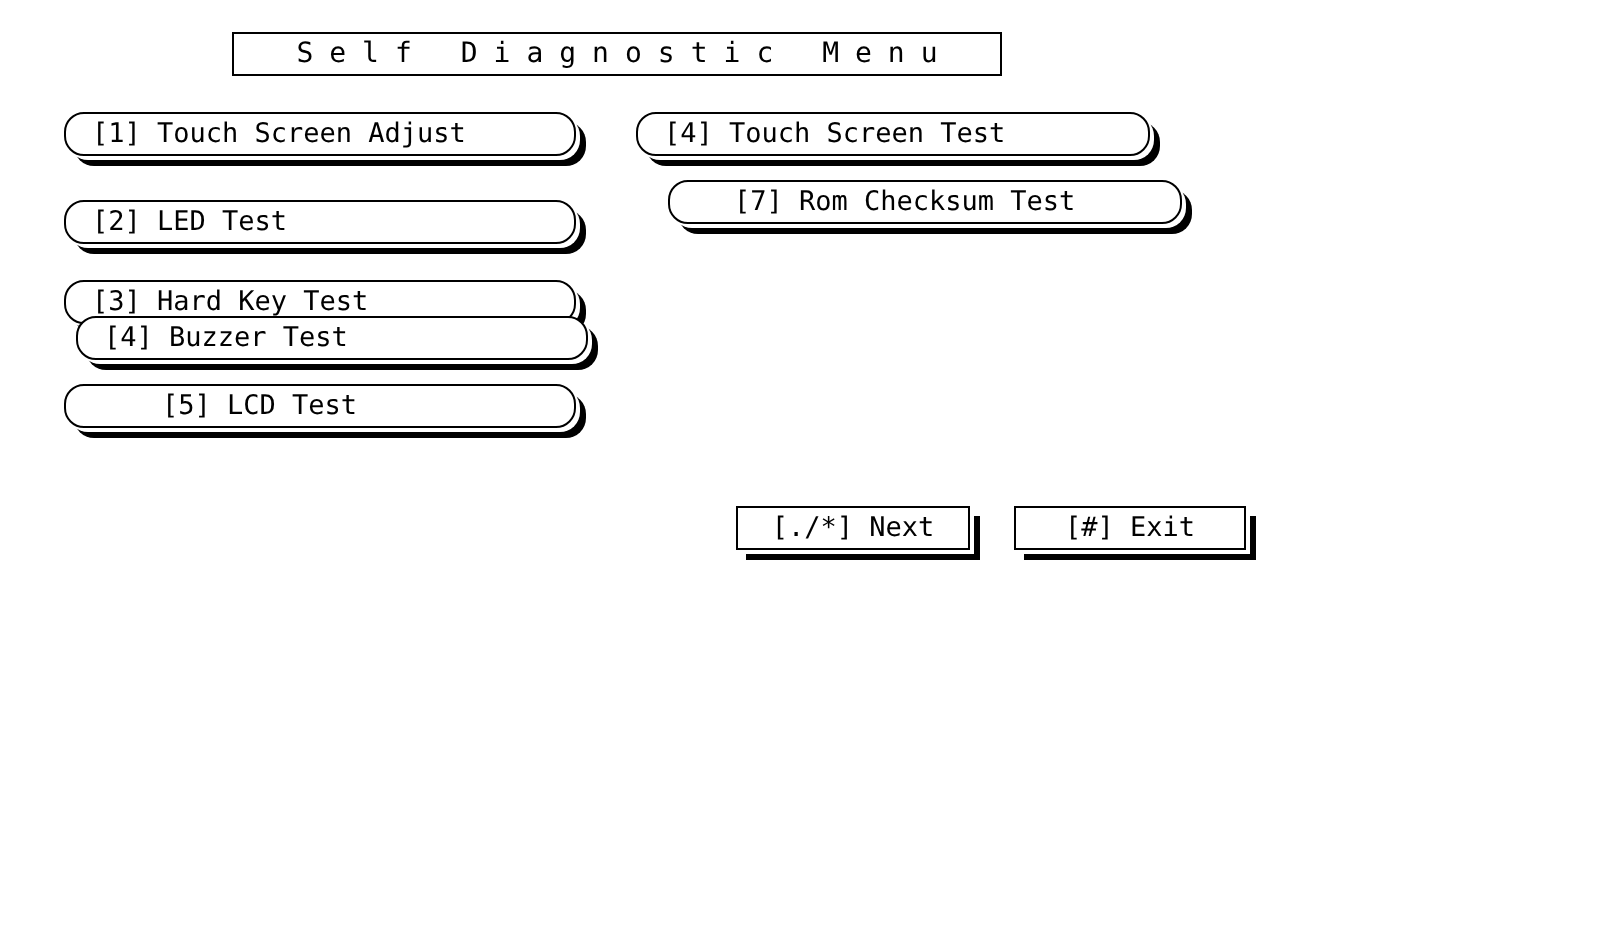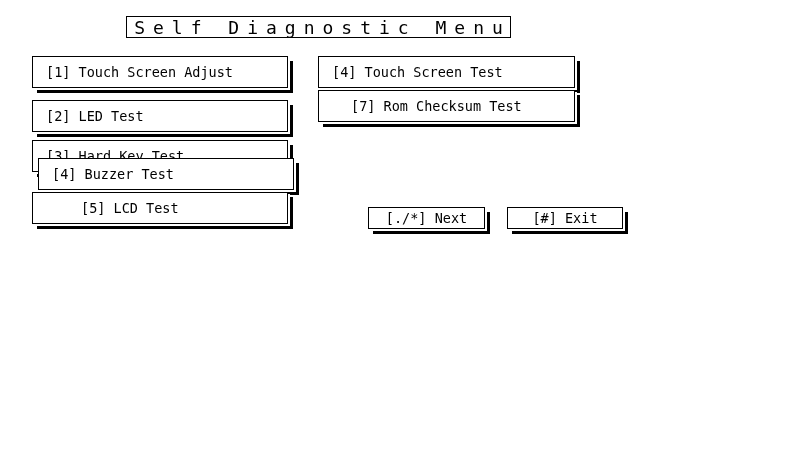--- a/index.html
+++ b/index.html
@@ -10,67 +10,69 @@
     width: 800px;
     height: 476px;
     background: #ffffff;
     position: relative;
     overflow: hidden;
     font-family: "DejaVu Sans Mono", "Liberation Mono", monospace;
     color: #000000;
   }
   .title-box {
     position: absolute;
-    left: 126px;
+    left: 116px;
     top: 16px;
     width: 385px;
     height: 22px;
     box-sizing: border-box;
     border: 1px solid #000000;
     background: #ffffff;
     display: flex;
     align-items: center;
     justify-content: center;
-    font-size: 18px;
+    font-size: 14px;
     letter-spacing: 8px;
     white-space: nowrap;
     text-indent: 8px; 
   }
   .btn {
     position: absolute;
     box-sizing: border-box;
     background: #ffffff;
     border: 1px solid #000000;
     
     box-shadow: 2px 2px 0 0 #ffffff, 5px 5px 0 0 #000000;
     display: flex;
     align-items: center;
     font-size: 13.5px;
     white-space: nowrap;
     cursor: pointer;
   }
   .btn-menu {
     width: 256px;
-    height: 32px;
+    height: 22px;
     padding-left: 13px;
+    border-radius: 10px;
   }
   .btn-menu.right-col {
     width: 257px;
   }
   .btn-action {
     height: 22px;
     justify-content: center;
+    margin-top: 46px;
   }
   .pos-b1 { left: 32px;  top: 56px;  }
   .pos-b2 { left: 32px;  top: 100px;  }
   .pos-b3 { left: 32px;  top: 124px; margin-top: 16px; }
   .pos-b4 { left: 38px;  top: 158px; }
   .pos-b5 { left: 32px;  top: 192px; padding-left: 48px; }
   .pos-b6 { left: 318px; top: 56px;  }
-  .pos-b7 { left: 318px; top: 90px; padding-left: 32px;  }
+  .pos-b7 { left: 334px; top: 90px; padding-left: 32px;  }
   .pos-next { left: 368px; top: 207px; width: 117px; }
   .pos-exit { left: 507px; top: 207px; width: 116px; }
 </style>
 </head>
 <body>
 
 <div class="title-box">Self Diagnostic Menu</div>
 
 <div class="btn btn-menu pos-b1">[1] Touch Screen Adjust</div>
 

